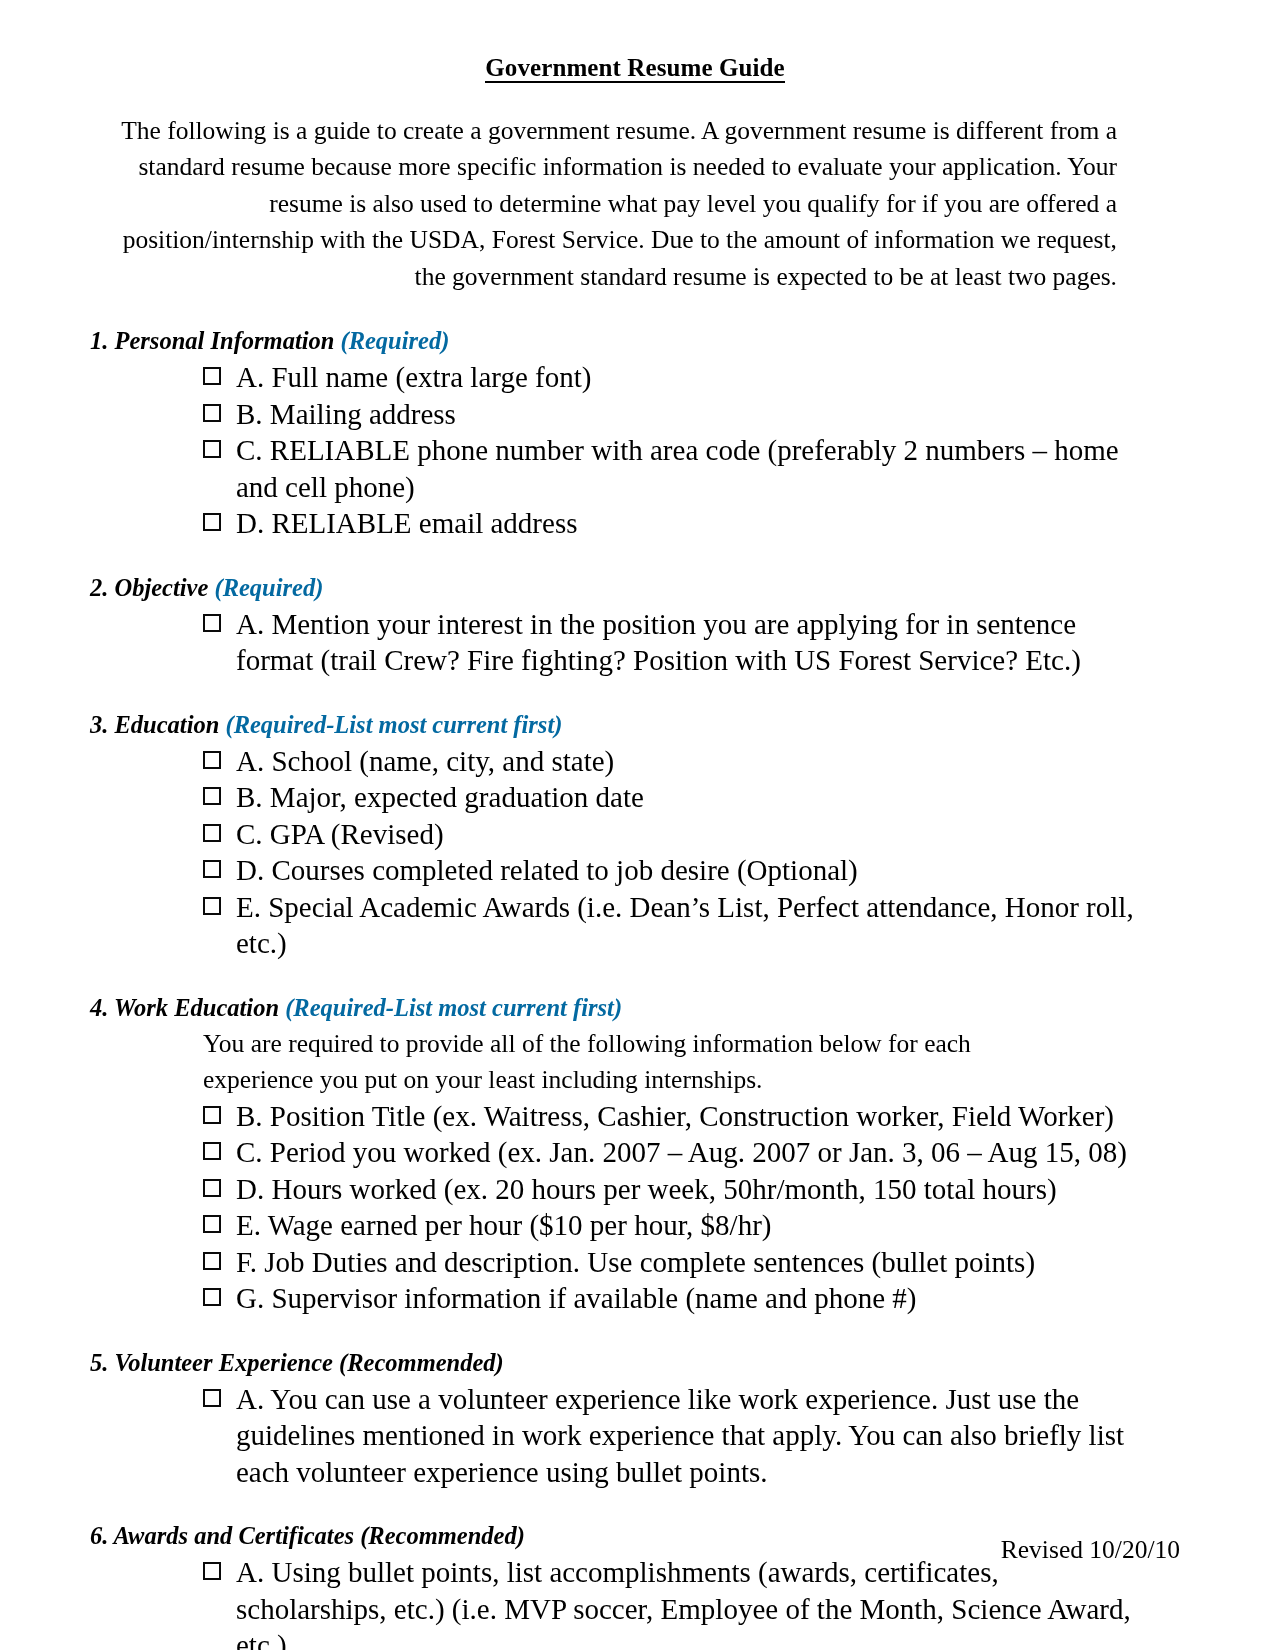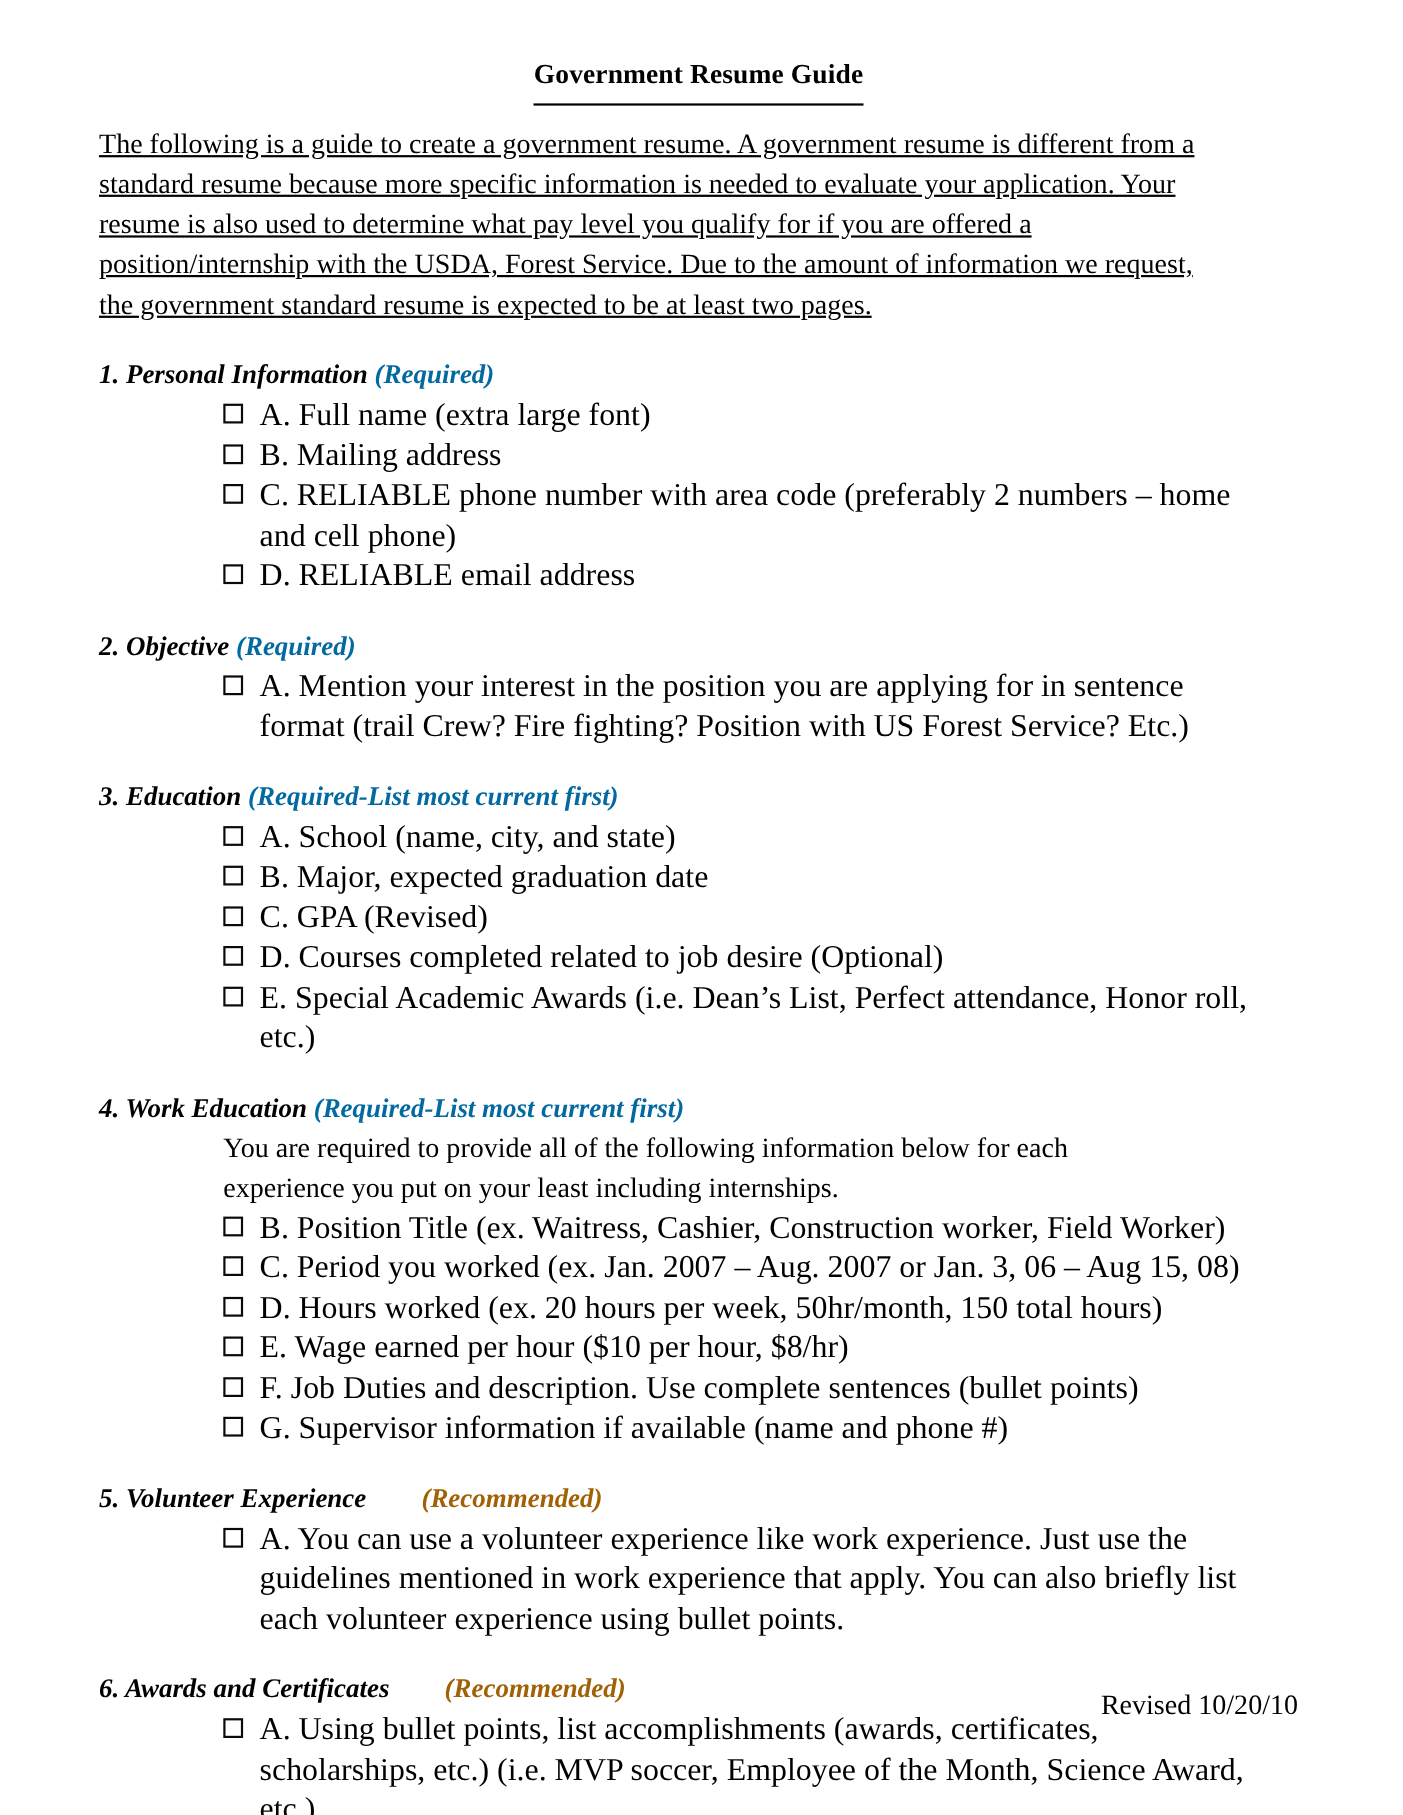--- a/index.html
+++ b/index.html
@@ -24,47 +24,45 @@
   .doc-title {
     text-align: center;
     font-size: 25px;
     font-weight: bold;
     letter-spacing: 0.1px;
     margin: 6px 0 0 0;
     line-height: 1.15;
   }
   .doc-title .tu {
     border-bottom: 2.5px solid #000;
-    padding-bottom: 13px;
+    padding-bottom: 0;
   }
   .intro {
     font-size: 25.5px;
     line-height: 36.5px;
     margin: 30px 0 0 0;
-    text-align: left;
+    text-align: right;
     width: 1027px;
-    text-decoration: underline;
   }
   .section {
     margin-top: 30px;
   }
   .sec-heading {
     font-size: 24.5px;
     font-weight: bold;
     font-style: italic;
     line-height: 32px;
     margin: 0 0 2px 0;
     white-space: nowrap;
   }
   .sec-heading .qual-red {
     color: #0369a1;
   }
   .sec-heading .qual-black {
-    color: #a16207;
-    margin-left: 44px;
+    color: #000000;
   }
   .sec-note {
     font-size: 25.5px;
     line-height: 36px;
     margin: 0 0 0 113px;
     width: 860px;
   }
   .items {
     margin: 0;
     padding: 0;

